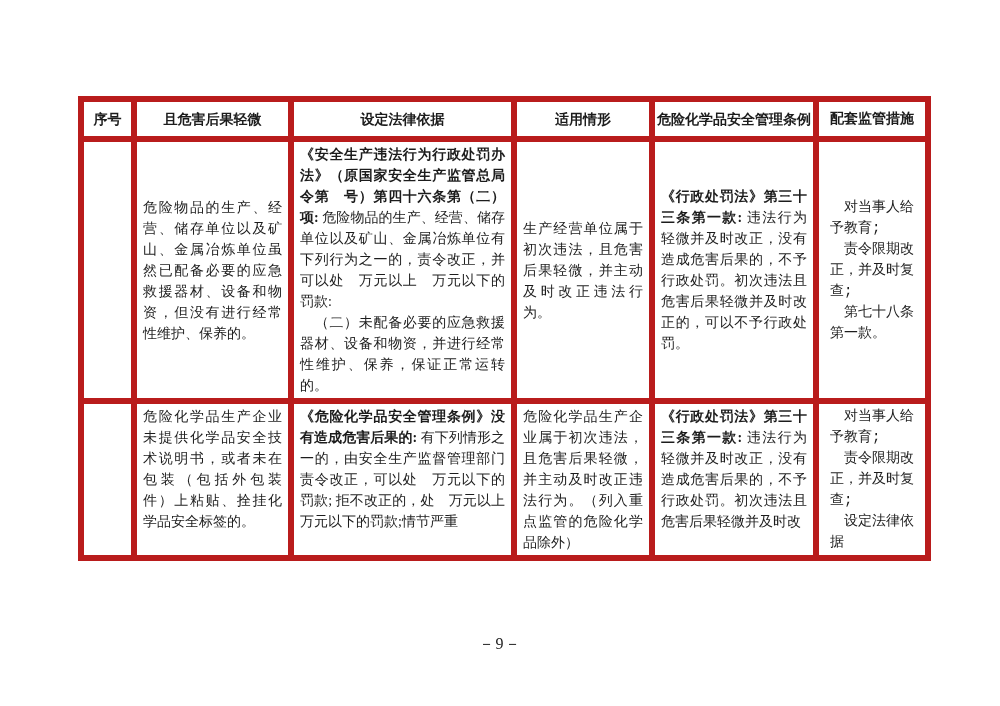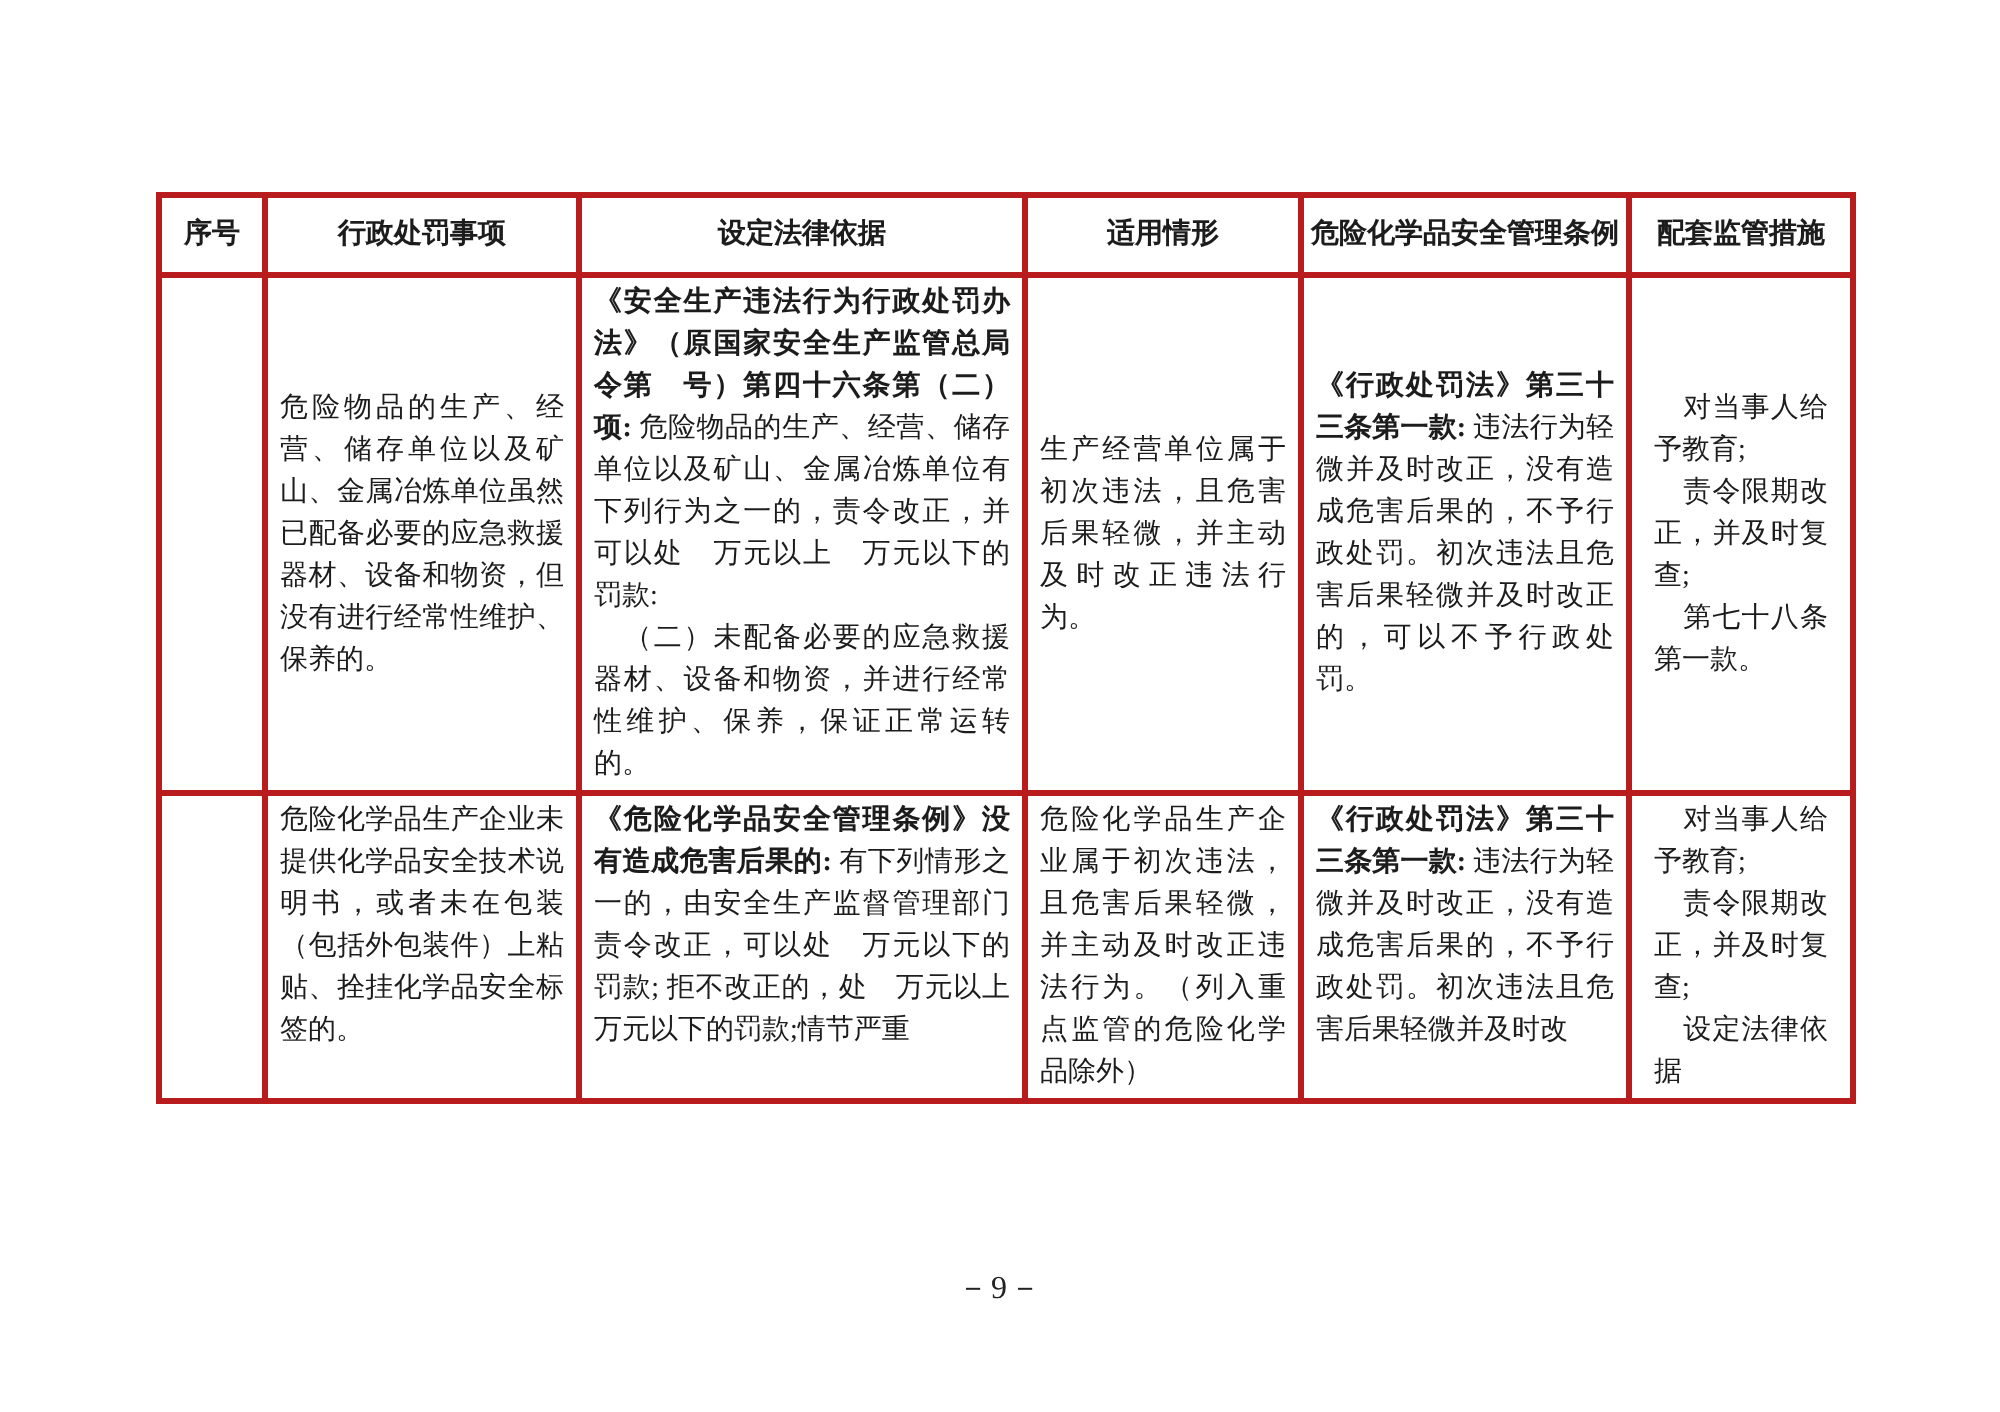--- a/index.html
+++ b/index.html
@@ -11,21 +11,21 @@
     font-family:"Liberation Serif","DejaVu Serif",serif;
     color:#1c1c1c;
   }
   table.doc-table{
     position:absolute;left:78px;top:96px;
     border-collapse:collapse;
     table-layout:fixed;
     border:2px solid #3b3b3b;
   }
   .doc-table th,.doc-table td{
-    border:3px solid #b91c1c;
+    border:6px solid #b91c1c;
     padding:2px 6px;
     font-size:14px;
     line-height:21px;
     vertical-align:top;
     overflow:hidden;
     box-sizing:border-box;
   }
   .doc-table th{
     font-weight:bold;
     text-align:center;
@@ -36,21 +36,21 @@
     text-align:justify;
     text-justify:inter-ideograph;
   }
   
   col.c0{width:53px;}
   col.c1{width:157px;}
   col.c2{width:223px;}
   col.c3{width:138px;}
   col.c4{width:164px;}
   col.c5{width:112px;}
-  td.c5,th.c5{padding-left:11px;padding-right:11px;}
+  td.c5,th.c5{padding-left:11px;padding-right:11px;font-family:Liberation Mono, monospace;}
   
   tr.r0{height:40px;}
   tr.r1{height:104px;}
   tr.r2{height:231px;}
   tr.r3{height:135px;}
   td.vm{vertical-align:middle;}
   .para{margin:0;}
   .para b{font-weight:bold;}
   .footer-pagenum{
     position:absolute;left:0;top:634px;width:1000px;
@@ -70,21 +70,21 @@
           <col class="c0">
           <col class="c1">
           <col class="c2">
           <col class="c3">
           <col class="c4">
           <col class="c5">
         </colgroup>
         <thead>
           <tr class="r0">
             <th class="c0">序号</th>
-            <th class="c1">行政处罚事项</th>
+            <th class="c1">且危害后果轻微</th>
             <th class="c2">设定法律依据</th>
             <th class="c3">适用情形</th>
             <th class="c4">危险化学品安全管理条例</th>
             <th class="c5">配套监管措施</th>
           </tr>
         </thead>
         <tbody>
           <tr class="r2">
             <td class="c0"></td>
             <td class="c1 vm">

